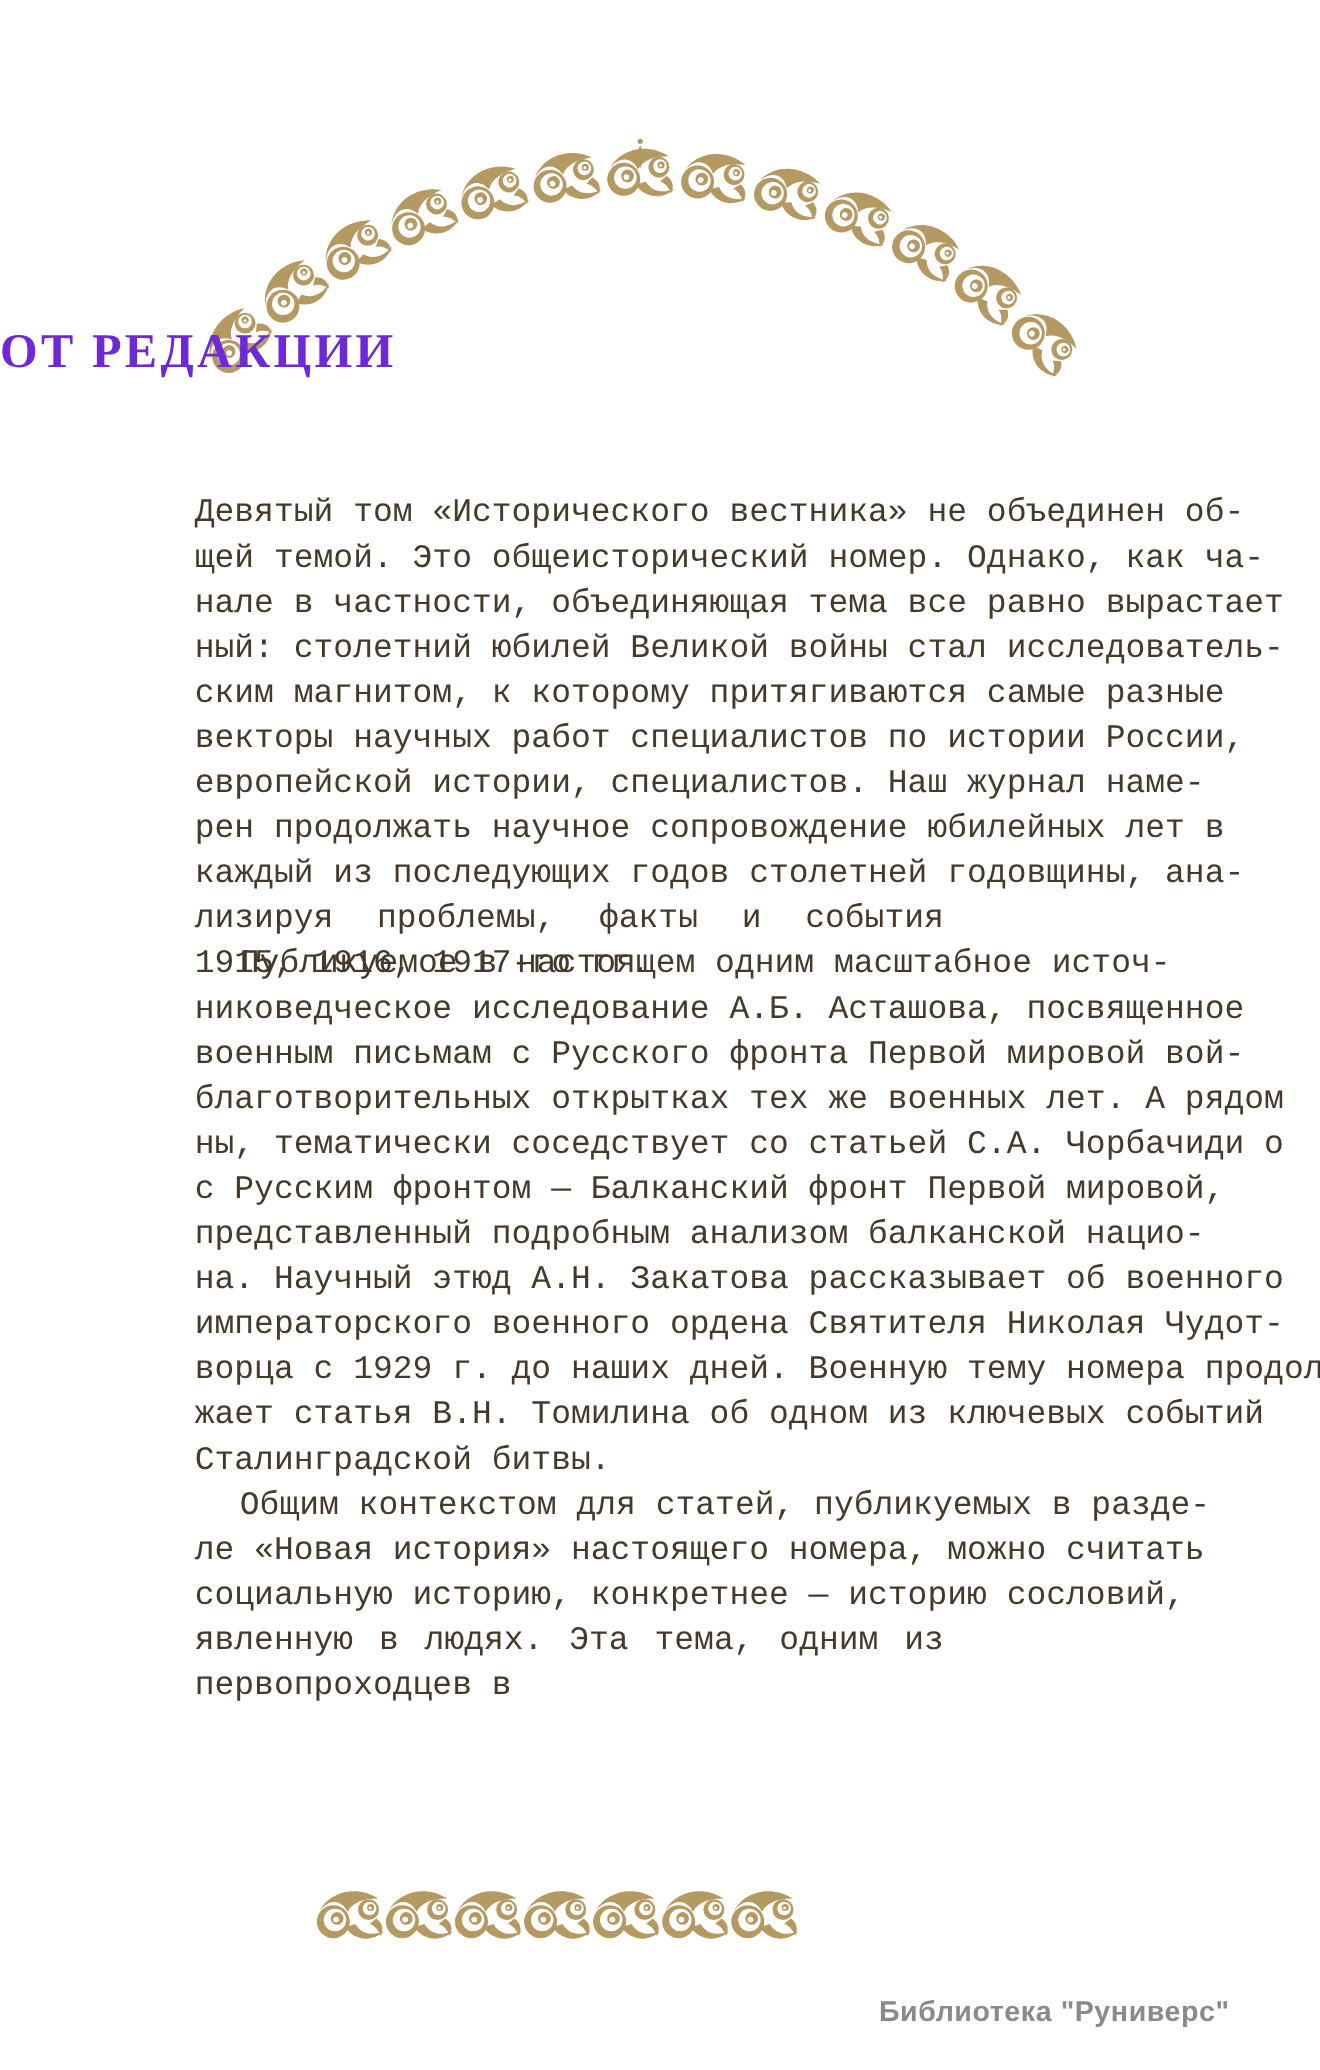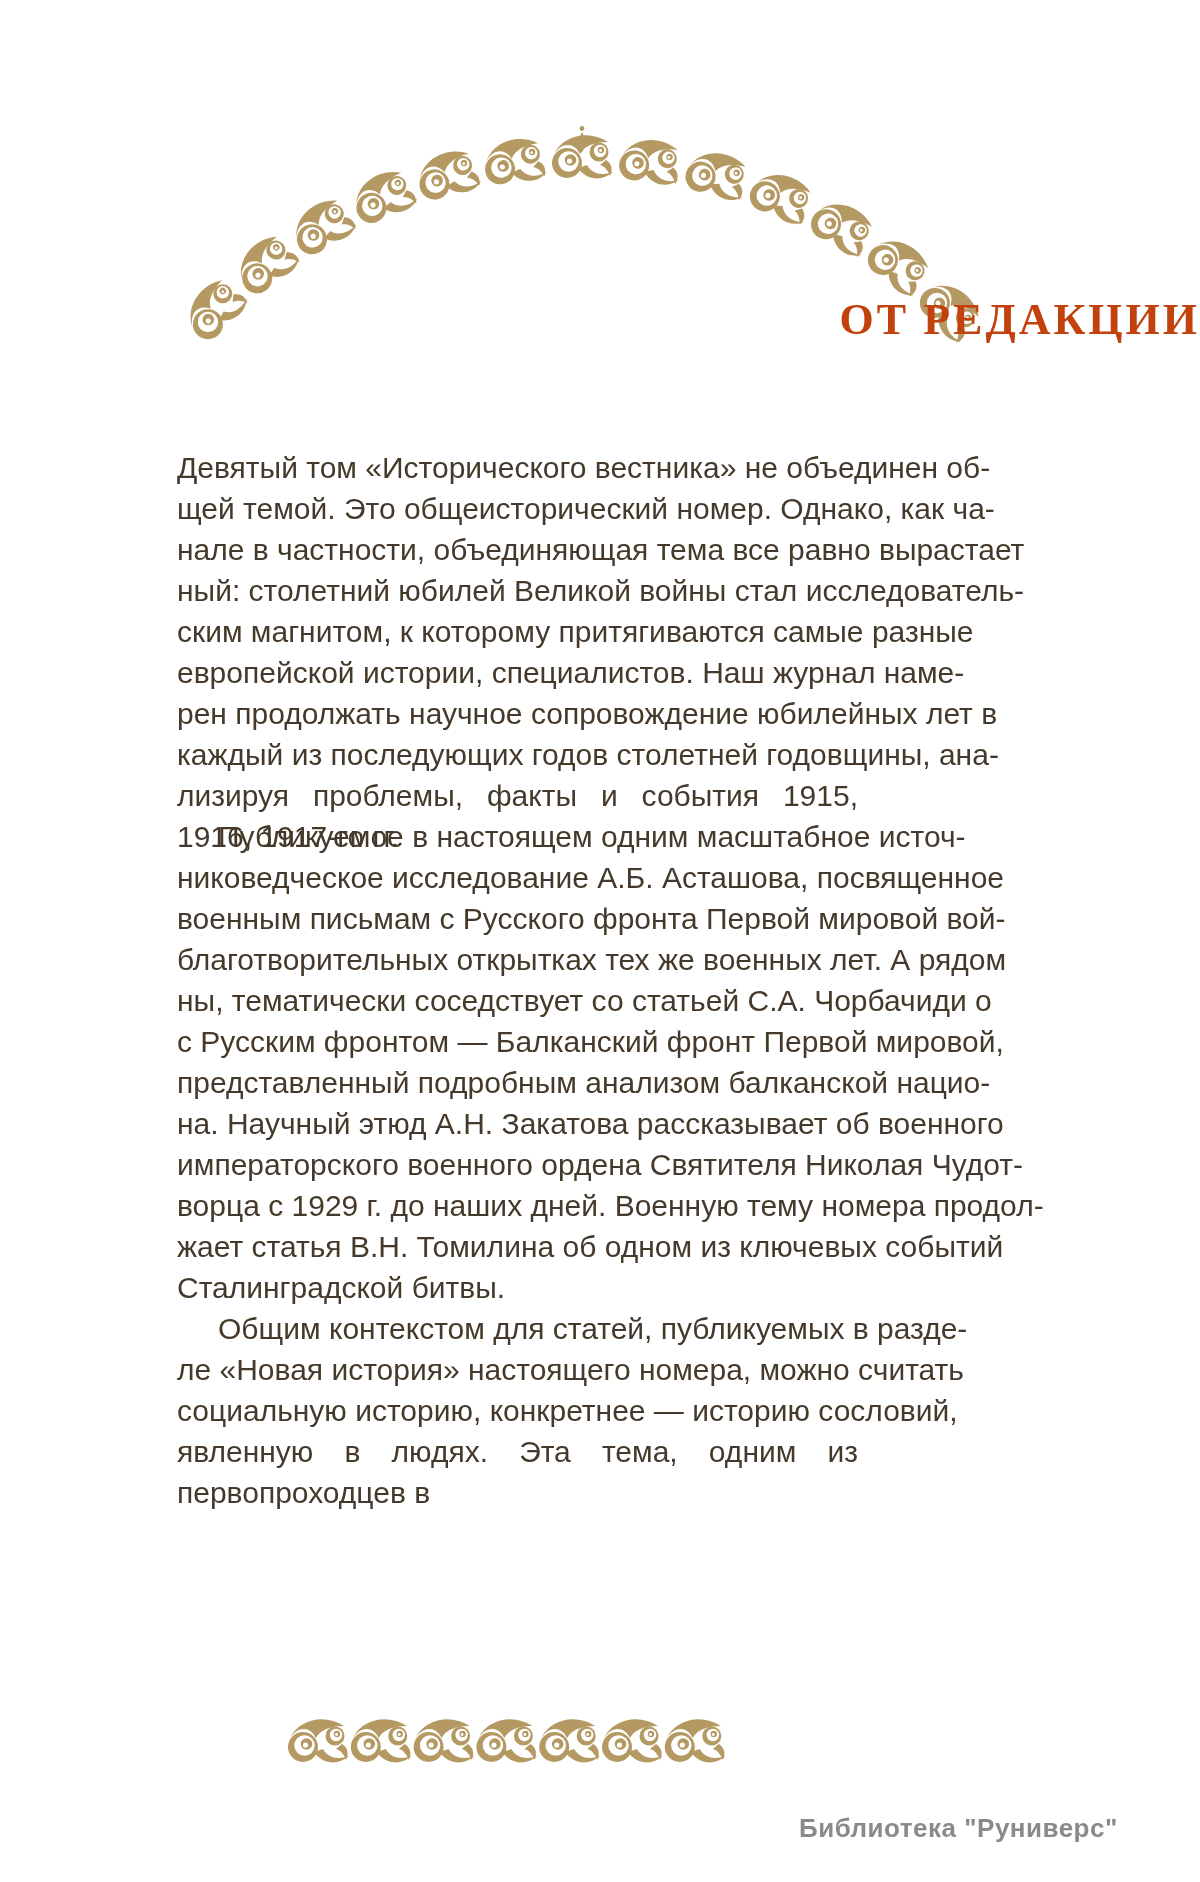--- a/index.html
+++ b/index.html
@@ -11,36 +11,36 @@
     background:#ffffff;
     overflow:hidden;
     font-family:"Liberation Serif","DejaVu Serif",serif;
   }
   .ornament-svg { position:absolute; left:0; display:block; }
   #top-ornament { top:0; }
   #bottom-ornament { top:1712px; }
   .page-title {
     position:absolute;
     top:294px; left:0; right:0;
-    text-align:right;
+    text-align:left;
     font-family:"Liberation Serif","DejaVu Serif",serif;
     font-size:44px;
     font-weight:bold;
     letter-spacing:3px;
-    color:#c2410c;
+    color:#6d28d9;
   }
   .body-text {
     position:absolute;
     left:177px;
     top:447px;
     width:681px;
     font-size:30px;
     line-height:41px;
     color:#44392a;
-    font-family:Liberation Sans, sans-serif;
+    font-family:Liberation Mono, monospace;
   }
   .body-text .line {
     height:41px;
     text-align:justify;
     text-align-last:justify;
     white-space:nowrap;
     overflow:visible;
   }
   .body-text .line.last { text-align-last:left; white-space:normal; }
   .body-text .line.indent { text-indent:41px; }
@@ -99,20 +99,21 @@
   </svg>
 
   <div class="page-title">ОТ РЕДАКЦИИ</div>
 
   <div class="body-text">
       <div class="line">Девятый том «Исторического вестника» не объединен об-</div>
       <div class="line">щей темой. Это общеисторический номер. Однако, как ча-</div>
       <div class="line">нале в частности, объединяющая тема все равно вырастает</div>
       <div class="line">ный: столетний юбилей Великой войны стал исследователь-</div>
       <div class="line">ским магнитом, к которому притягиваются самые разные</div>
+      <div class="line">векторы научных работ специалистов по истории России,</div>
       <div class="line">европейской истории, специалистов. Наш журнал наме-</div>
       <div class="line">рен продолжать научное сопровождение юбилейных лет в</div>
       <div class="line">каждый из последующих годов столетней годовщины, ана-</div>
       <div class="line last">лизируя проблемы, факты и события 1915, 1916, 1917-го гг.</div>
       <div class="line indent">Публикуемое в настоящем одним масштабное источ-</div>
       <div class="line">никоведческое исследование А.Б. Асташова, посвященное</div>
       <div class="line">военным письмам с Русского фронта Первой мировой вой-</div>
       <div class="line">благотворительных открытках тех же военных лет. А рядом</div>
       <div class="line">ны, тематически соседствует со статьей С.А. Чорбачиди о</div>
       <div class="line">с Русским фронтом — Балканский фронт Первой мировой,</div>

